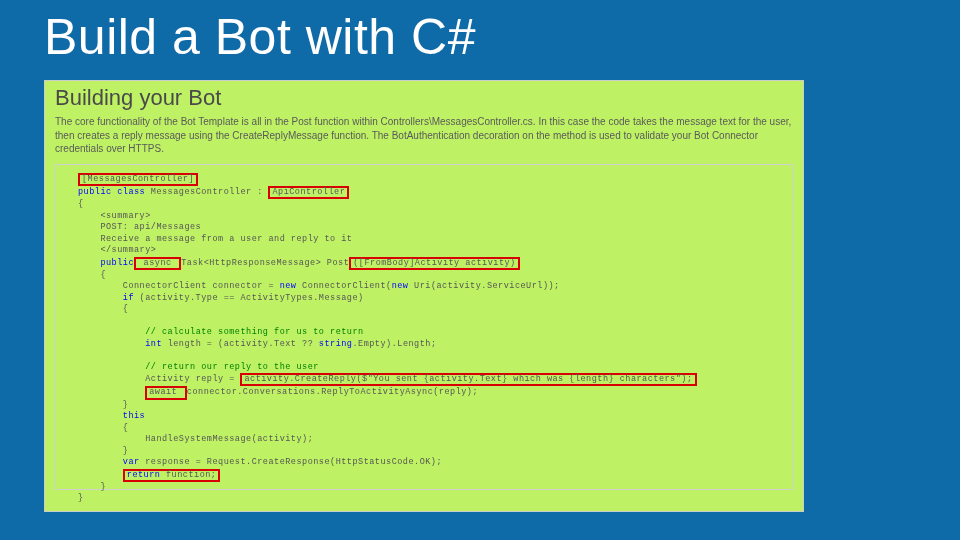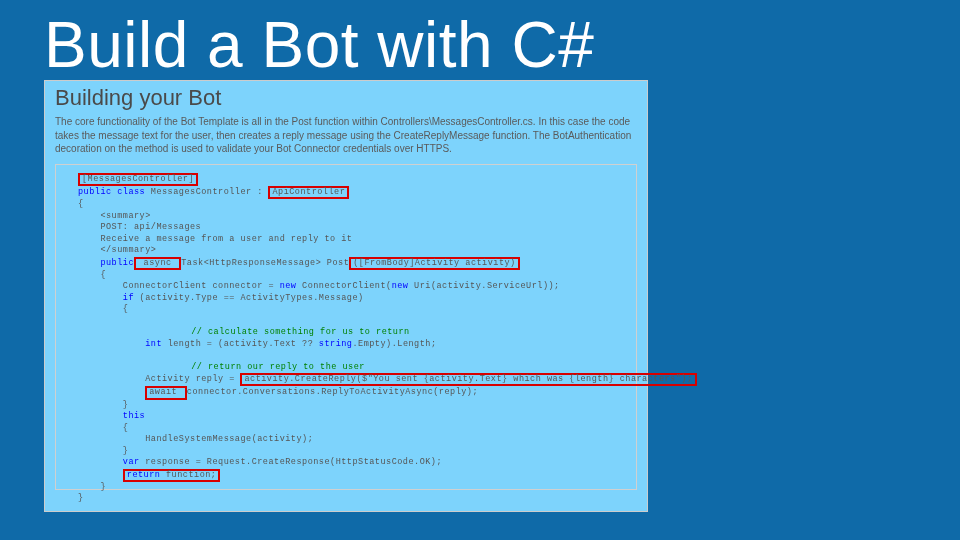--- a/index.html
+++ b/index.html
@@ -13,32 +13,32 @@
   }
   .slide {
     position: relative;
     width: 960px;
     height: 540px;
   }
   .title {
     position: absolute;
     top: 8px;
     left: 44px;
-    font-size: 64px;
+    font-size: 50px;
     font-weight: 200;
     color: #ffffff;
     letter-spacing: 0.5px;
   }
   .whitebox {
     position: absolute;
     top: 80px;
     left: 44px;
-    width: 604px;
+    width: 760px;
     height: 432px;
-    background: #7dd3fc;
+    background: #bef264;
     border: 1px solid #ccc;
     box-sizing: border-box;
     padding: 4px 10px 6px 10px;
   }
   .heading {
     font-size: 22px;
     color: #4a4a4a;
     font-weight: 300;
     margin: 0 0 4px 0;
   }
@@ -54,21 +54,21 @@
     font-family: "Consolas", "Courier New", monospace;
     font-size: 8.5px;
     line-height: 1.35;
     color: #555;
     letter-spacing: 0.5px;
     height: 326px;
     box-sizing: border-box;
     position: relative;
   }
   .c-blue { color: #0000ff; }
-  .c-green { color: #008000; margin-left: 46px; }
+  .c-green { color: #008000; }
   .hl {
     border: 2px solid #d80000;
     padding: 0 2px;
     display: inline-block;
     line-height: 1.1;
   }
   pre {
     margin: 0;
     font-family: inherit;
     font-size: inherit;

